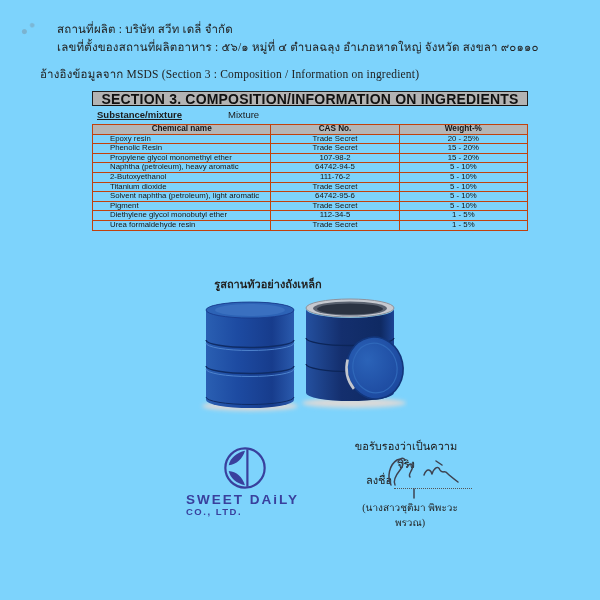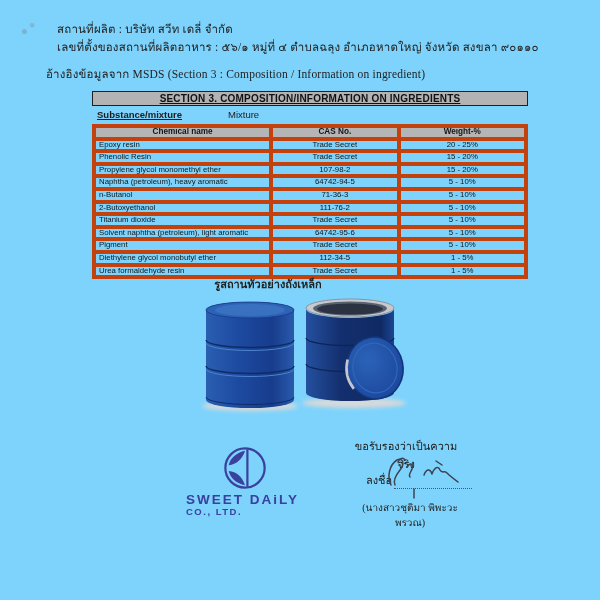--- a/index.html
+++ b/index.html
@@ -12,34 +12,34 @@
   .thai-line{font-size:11.5px;line-height:14px;color:#222;letter-spacing:.2px;white-space:nowrap;}
   
   .smudge{width:26px;height:16px;border-radius:50%;
     background:radial-gradient(circle at 40% 60%, rgba(120,120,125,.35) 0 2px, transparent 3px),
                radial-gradient(circle at 70% 20%, rgba(120,120,125,.3) 0 1.5px, transparent 3px);
     filter:blur(.4px);}
   
   .section-bar{
     left:92px;top:91px;width:436px;height:15px;background:#b3b3b3;
     border:1px solid #1f1f1f;box-sizing:border-box;display:flex;align-items:center;justify-content:center;
-    font-family:"Liberation Sans","DejaVu Sans",sans-serif;font-weight:bold;font-size:10px;
+    font-family:"Liberation Sans","DejaVu Sans",sans-serif;font-weight:bold;font-size:14px;
     text-decoration:underline;letter-spacing:.2px;color:#111;
   }
   .substance-row{left:97px;top:109px;width:420px;height:13px;
     font-family:"Liberation Sans","DejaVu Sans",sans-serif;font-size:9.5px;}
   .substance-label{font-weight:bold;text-decoration:underline;margin-top:12px;}
   .substance-value{position:absolute;left:131px;top:0;}
   
   table.ingredients{
     left:92px;top:124px;width:436px;border-collapse:collapse;table-layout:fixed;
     font-family:"Liberation Sans","DejaVu Sans",sans-serif;font-size:7.8px;color:#141414;
   }
   table.ingredients th, table.ingredients td{
-    border:4px solid #c2410c;padding:0 3px;height:8.6px;line-height:8.6px;
+    border:1px solid #c2410c;padding:0 17px;height:8.6px;line-height:8.6px;
     overflow:hidden;white-space:nowrap;
   }
   table.ingredients th{background:#b5b5b5;font-weight:bold;text-align:center;font-size:8.2px;}
   td.cell-name{text-align:left;}
   td.cell-center{text-align:center;}
   col.c1{width:41%;} col.c2{width:29.5%;} col.c3{width:29.5%;}
   
   .fig-caption{left:178px;top:275px;width:180px;text-align:center;
     font-size:11px;font-weight:bold;color:#222;}
   
@@ -55,21 +55,21 @@
 </style>
 </head>
 <body>
 
 <div id="page">
 
   <div class="abs smudge" style="left:14px;top:22px;"></div>
 
   <div class="abs thai-line" style="left:57px;top:22px;">สถานที่ผลิต : บริษัท สวีท เดลี่ จำกัด</div>
   <div class="abs thai-line" style="left:57px;top:40px;">เลขที่ตั้งของสถานที่ผลิตอาหาร : ๕๖/๑  หมู่ที่ ๔ ตำบลฉลุง อำเภอหาดใหญ่ จังหวัด สงขลา ๙๐๑๑๐</div>
-  <div class="abs thai-line" style="left:46px;top:67px;font-family:Liberation Serif, serif;">อ้างอิงข้อมูลจาก MSDS (Section 3 : Composition / Information on ingredient)</div>
+  <div class="abs thai-line" style="left:40px;top:67px;font-family:Liberation Serif, serif;">อ้างอิงข้อมูลจาก MSDS (Section 3 : Composition / Information on ingredient)</div>
 
   <div class="abs section-bar">
     <span>SECTION 3. COMPOSITION/INFORMATION ON INGREDIENTS</span>
   </div>
 
   <div class="abs substance-row">
     <span class="substance-label">Substance/mixture</span>
     <span class="substance-value">Mixture</span>
   </div>
 
@@ -98,25 +98,20 @@
           <td class="cell-center">15 - 20%</td>
         </tr>
         <tr>
           <td class="cell-name">Propylene glycol monomethyl ether</td>
           <td class="cell-center">107-98-2</td>
           <td class="cell-center">15 - 20%</td>
         </tr>
         <tr>
           <td class="cell-name">Naphtha (petroleum), heavy aromatic</td>
           <td class="cell-center">64742-94-5</td>
-          <td class="cell-center">5 - 10%</td>
-        </tr>
-        <tr>
-          <td class="cell-name">n-Butanol</td>
-          <td class="cell-center">71-36-3</td>
           <td class="cell-center">5 - 10%</td>
         </tr>
         <tr>
           <td class="cell-name">2-Butoxyethanol</td>
           <td class="cell-center">111-76-2</td>
           <td class="cell-center">5 - 10%</td>
         </tr>
         <tr>
           <td class="cell-name">Titanium dioxide</td>
           <td class="cell-center">Trade Secret</td>

